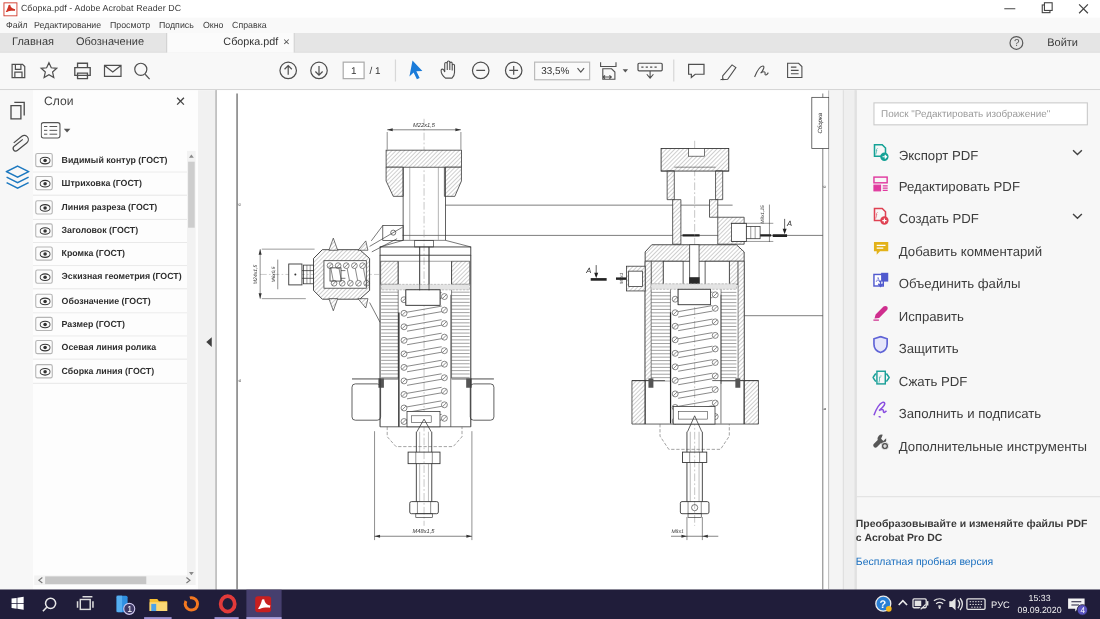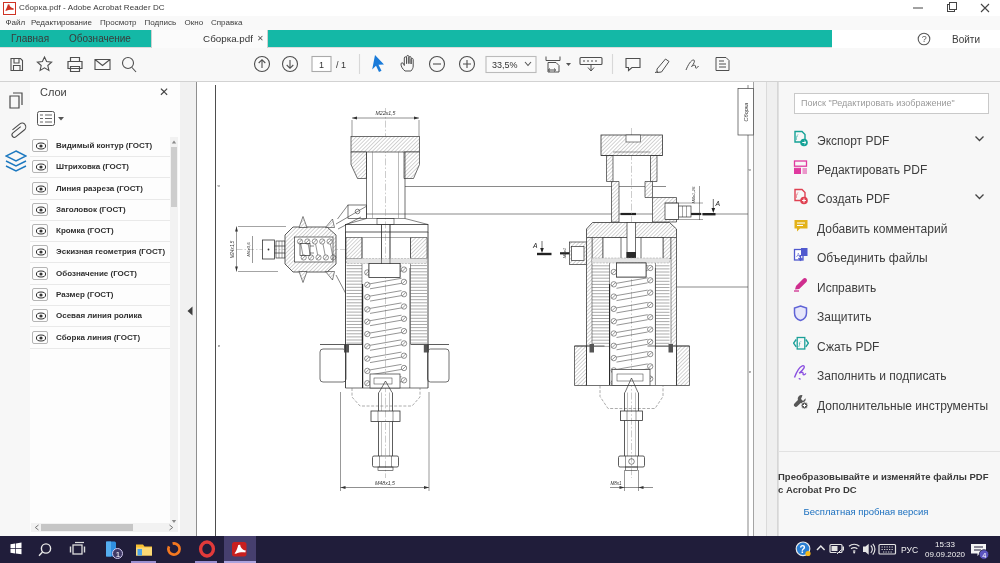--- a/index.html
+++ b/index.html
@@ -3,21 +3,21 @@
 <style>
 *{margin:0;padding:0;box-sizing:border-box}
 html,body{width:1000px;height:563px;overflow:hidden}
 body{position:relative;background:#fff;font-family:"Liberation Sans",sans-serif;color:#333}
 .abs{position:absolute}
 
 #titlebar{left:0;top:0;width:1000px;height:16px;background:#fff}
 #title-txt{left:19px;top:3px;font-size:8px;color:#383838;letter-spacing:0.1px}
 #menubar{left:0;top:16px;width:1000px;height:14px;background:#f9f9f9}
 .menu{position:absolute;top:2px;font-size:8px;color:#3c3c3c}
-#tabbar{left:0;top:30px;width:832px;height:18px;background:#14b8a6;border-bottom:1px solid #dcdcdc}
+#tabbar{left:0;top:30px;width:1000px;height:18px;background:#e5e5e5;border-bottom:1px solid #dcdcdc}
 .tab{position:absolute;top:0;height:18px;font-size:10px;color:#3a3a3a;line-height:18px;text-align:center}
 #activetab{left:151px;top:30px;width:117px;height:18px;background:#fbfbfb;border-left:1px solid #cfcfcf;border-right:1px solid #cfcfcf;font-size:9.8px;line-height:18px;color:#333;text-align:center;padding-left:37px}
 #tabclose{left:257px;top:34px;width:10px;height:12px;font-size:8px;color:#555}
 #toolbar{left:0;top:48px;width:1000px;height:34px;background:#f8f8f8;border-bottom:1px solid #d2d2d2}
 
 #lstrip{left:0;top:82px;width:30px;height:454px;background:#f7f7f7}
 
 #lpanel{left:30px;top:82px;width:167px;height:454px;background:#fdfdfd;border-right:1px solid #a9a9a9}
 #lp-title{left:40px;top:86px;font-size:11px;color:#444}
 #lp-x{left:159px;top:85px;font-size:12px;color:#444}
@@ -29,21 +29,21 @@
 #rcol{left:766px;top:82px;width:12px;height:454px;background:#efefef;border-left:1px solid #dadada;border-right:1px solid #d6d6d6}
 
 #doc{left:197px;top:82px;width:557px;height:454px;background:#fff}
 #vscroll{left:754px;top:82px;width:12px;height:454px;background:#f4f4f4}
 
 #rpanel{left:778px;top:82px;width:222px;height:454px;background:#f7f7f7;border-left:1px solid #e0e0e0}
 #searchbox{left:794px;top:93px;width:195px;height:21px;background:#fff;border:1px solid #c9c9c9;font-size:9px;color:#9b9b9b;line-height:19px;padding-left:6px}
 .tool{position:absolute;left:817px;font-size:12px;color:#3d3d3d;white-space:nowrap}
 #promo-sep{left:778px;top:451px;width:222px;height:1px;background:#e2e2e2}
 #promo1{left:778px;top:470px;width:222px;text-align:left;font-size:9.5px;font-weight:bold;color:#3a3a3a;line-height:13px}
-#promo2{left:778px;top:506px;width:176px;text-align:center;font-size:9.5px;color:#1a6fbf}
+#promo2{left:778px;top:506px;width:176px;text-align:left;font-size:9.5px;color:#1a6fbf}
 
 #taskbar{left:0;top:536px;width:1000px;height:27px;background:#201d3a}
 </style></head>
 <body>
 <div class="abs" id="titlebar"></div>
 <svg class="abs" style="left:3px;top:2px" width="13" height="13" viewBox="0 0 13 13">
     <rect x="0.5" y="0.5" width="12" height="12" fill="#fff" stroke="#cf3324" stroke-width="1"></rect>
     <path d="M2 2h9v9H2z" fill="#fff"></path>
     <path d="M2.2 8.8c1.5-2.6 2.3-4.6 2.6-6.3l1.5-.2c.2 1.9 1.2 3.4 4.5 4.1l-.4 1.5c-2.5-.1-5-.1-6.9.9z" fill="#cf3324"></path>
   </svg>

